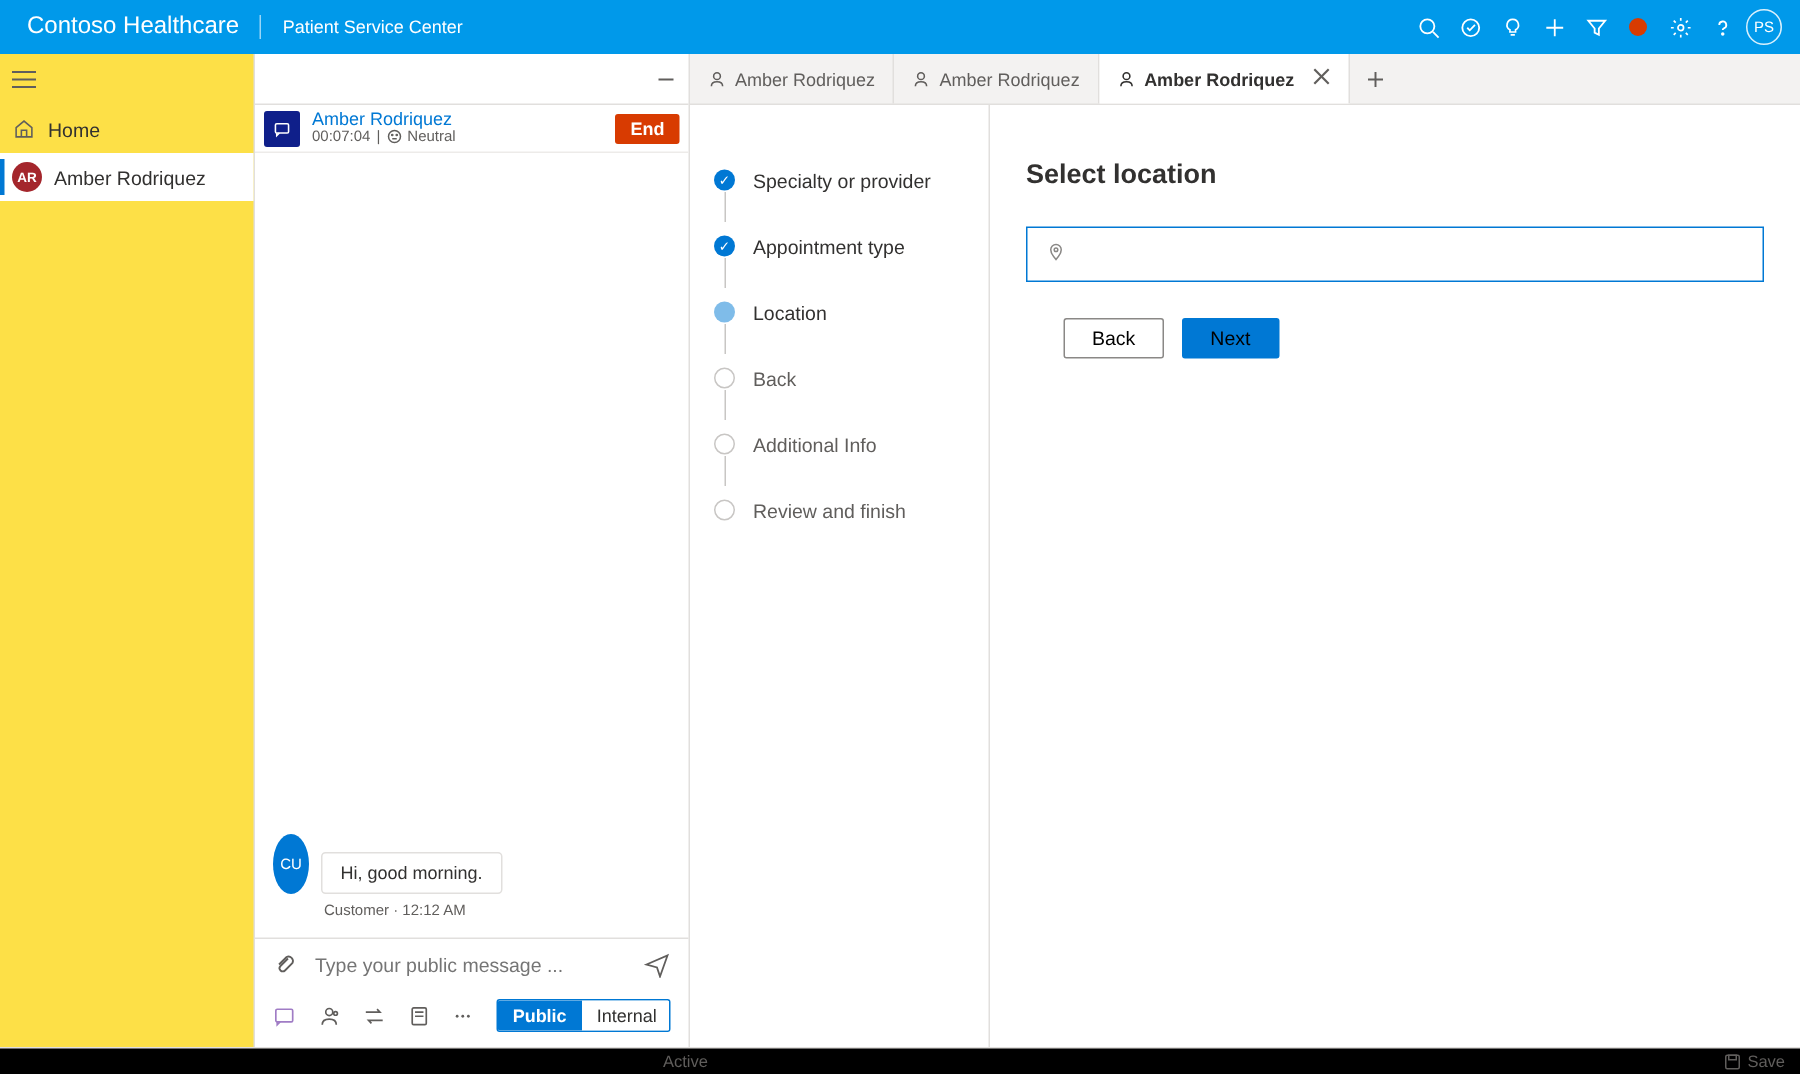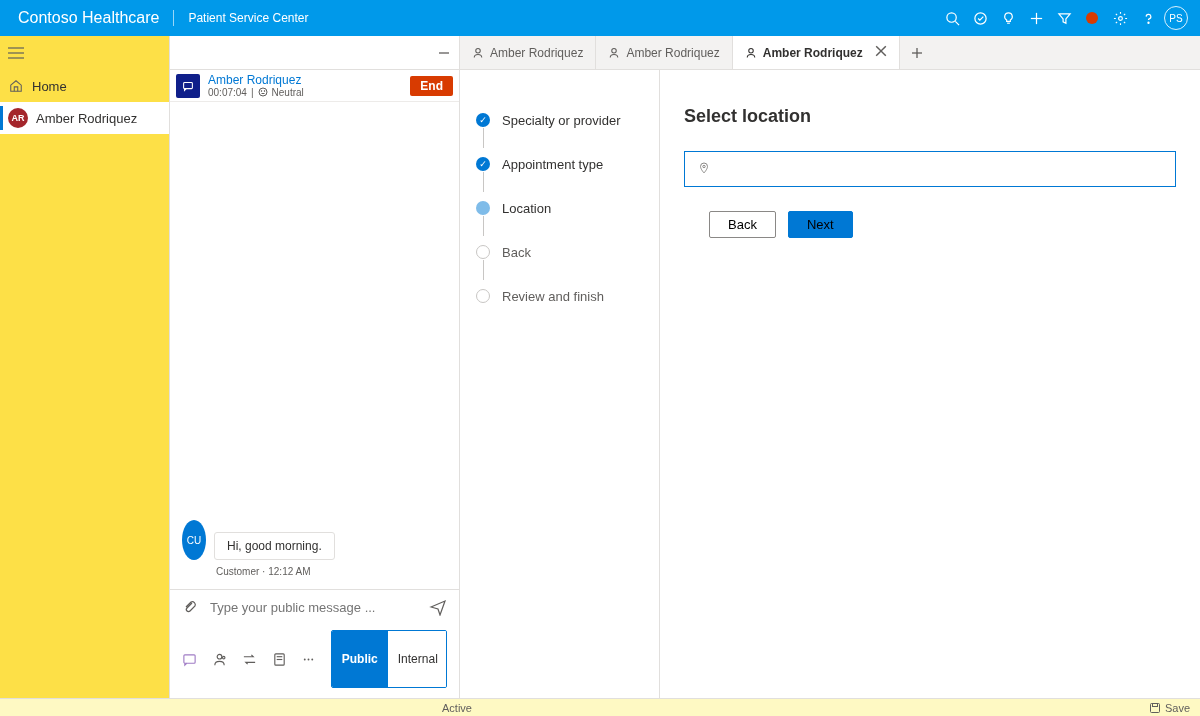--- a/index.html
+++ b/index.html
@@ -42,21 +42,21 @@
   .msg-row .cu-badge { width:24px; height:40px; border-radius:50%; background:#0078d4; color:#fff; font-size:10px; display:flex; align-items:center; justify-content:center; font-weight:400; }
   .msg-bubble { border:1px solid #e1dfdd; border-radius:3px; padding: 6px 12px; font-size:12px; }
   .msg-meta { font-size:10px; color:#605e5c; margin: 2px 0 8px 34px; }
   .compose { border-top:1px solid #e1dfdd; }
   .compose-row1 { display:flex; align-items:center; padding: 8px 12px; gap: 12px; }
   .compose-row1 input { flex:1; border:none; outline:none; font-size:13px; color:#605e5c; }
   .attach, .send { color:#605e5c; cursor:pointer; display:flex; }
   .compose-row2 { display:flex; align-items:center; padding: 6px 12px 10px; gap: 14px; }
   .compose-row2 .cicon { color:#605e5c; cursor:pointer; width:16px; height:16px; display:flex; align-items:center; justify-content:center;}
   .toggle { display:flex; margin-left:auto; border:1px solid #0078d4; border-radius:2px; overflow:hidden; font-size:12px;}
-  .toggle .tab { padding: 21px 10px; cursor:pointer;}
+  .toggle .tab { padding: 3px 10px; cursor:pointer;}
   .toggle .tab.active { background:#0078d4; color:#fff; font-weight:600;}
   .toggle .tab.inactive { background:#fff; color:#323130;}
   
   
   .workbench { flex:1; display:flex; flex-direction:column; }
   .tabstrip { height: 34px; background:#f3f2f1; display:flex; align-items:stretch; border-bottom:1px solid #e1dfdd;}
   .tabstrip .wtab { display:flex; align-items:center; gap:6px; padding: 0 12px; font-size:12px; color:#605e5c; cursor:pointer; border-right:1px solid #e1dfdd; }
   .tabstrip .wtab.active { background:#fff; color:#323130; font-weight:600; }
   .tabstrip .wtab .cx { margin-left:6px; color:#605e5c;}
   .tabstrip .wtab svg { width:12px; height:12px; }
@@ -83,21 +83,21 @@
   .search-wrap .clear { position:absolute; right:6px; top:5px; color:#605e5c; cursor:pointer;}
   .result-card { border:1px solid #0078d4; padding: 10px 14px; }
   .result-card .r-title { font-size:13px; font-weight:600; margin-bottom:4px;}
   .result-card .r-addr { font-size:11px; color:#605e5c; display:flex; gap:4px; }
   .result-card .r-addr .lines div { line-height:1.5; }
   .btnrow { display:flex; gap:12px; margin-top: 24px; padding-left: 25px;}
   .btn { padding: 5px 18px; font-size:13px; border:1px solid #8a8886; background:#fff; cursor:pointer; border-radius:2px;}
   .btn.primary { background:#0078d4; border-color:#0078d4; color:#000000;}
   
   
-  .statusbar { height:18px; background:#fef9c3; border-top:1px solid #e1dfdd; display:flex; align-items:center; font-size:11px; color:#605e5c; padding:0 10px;}
+  .statusbar { height:18px; background:#000000; border-top:1px solid #e1dfdd; display:flex; align-items:center; font-size:11px; color:#605e5c; padding:0 10px;}
   .statusbar .sleft { margin-left: 432px;}
   .statusbar .sright { margin-left:auto; display:flex; align-items:center; gap:4px;}
 </style>
 </head>
 <body>
 
 <div class="header">
   <span class="app-title">Contoso Healthcare</span>
   <span class="divider"></span>
   <span class="section">Patient Service Center</span>
@@ -315,20 +315,24 @@
         <div class="step current">
             <span class="dot"></span>
             <span>Location</span>
           </div>
         <div class="step pending">
             <span class="dot"></span>
             <span>Back</span>
           </div>
         <div class="step pending">
             <span class="dot"></span>
+            <span>Additional Info</span>
+          </div>
+        <div class="step pending">
+            <span class="dot"></span>
             <span>Review and finish</span>
           </div>
       </div>
 
       <div class="formarea">
         <h2>Select location</h2>
         <div class="result-card">
           <div class="r-addr">
             <span><svg width="10" height="12" viewBox="0 0 10 12" fill="none" stroke="#8a8886" stroke-width="1">
                   <path d="M5 1a3.5 3.5 0 0 0-3.5 3.5C1.5 7 5 11 5 11s3.5-4 3.5-6.5A3.5 3.5 0 0 0 5 1z"></path>

